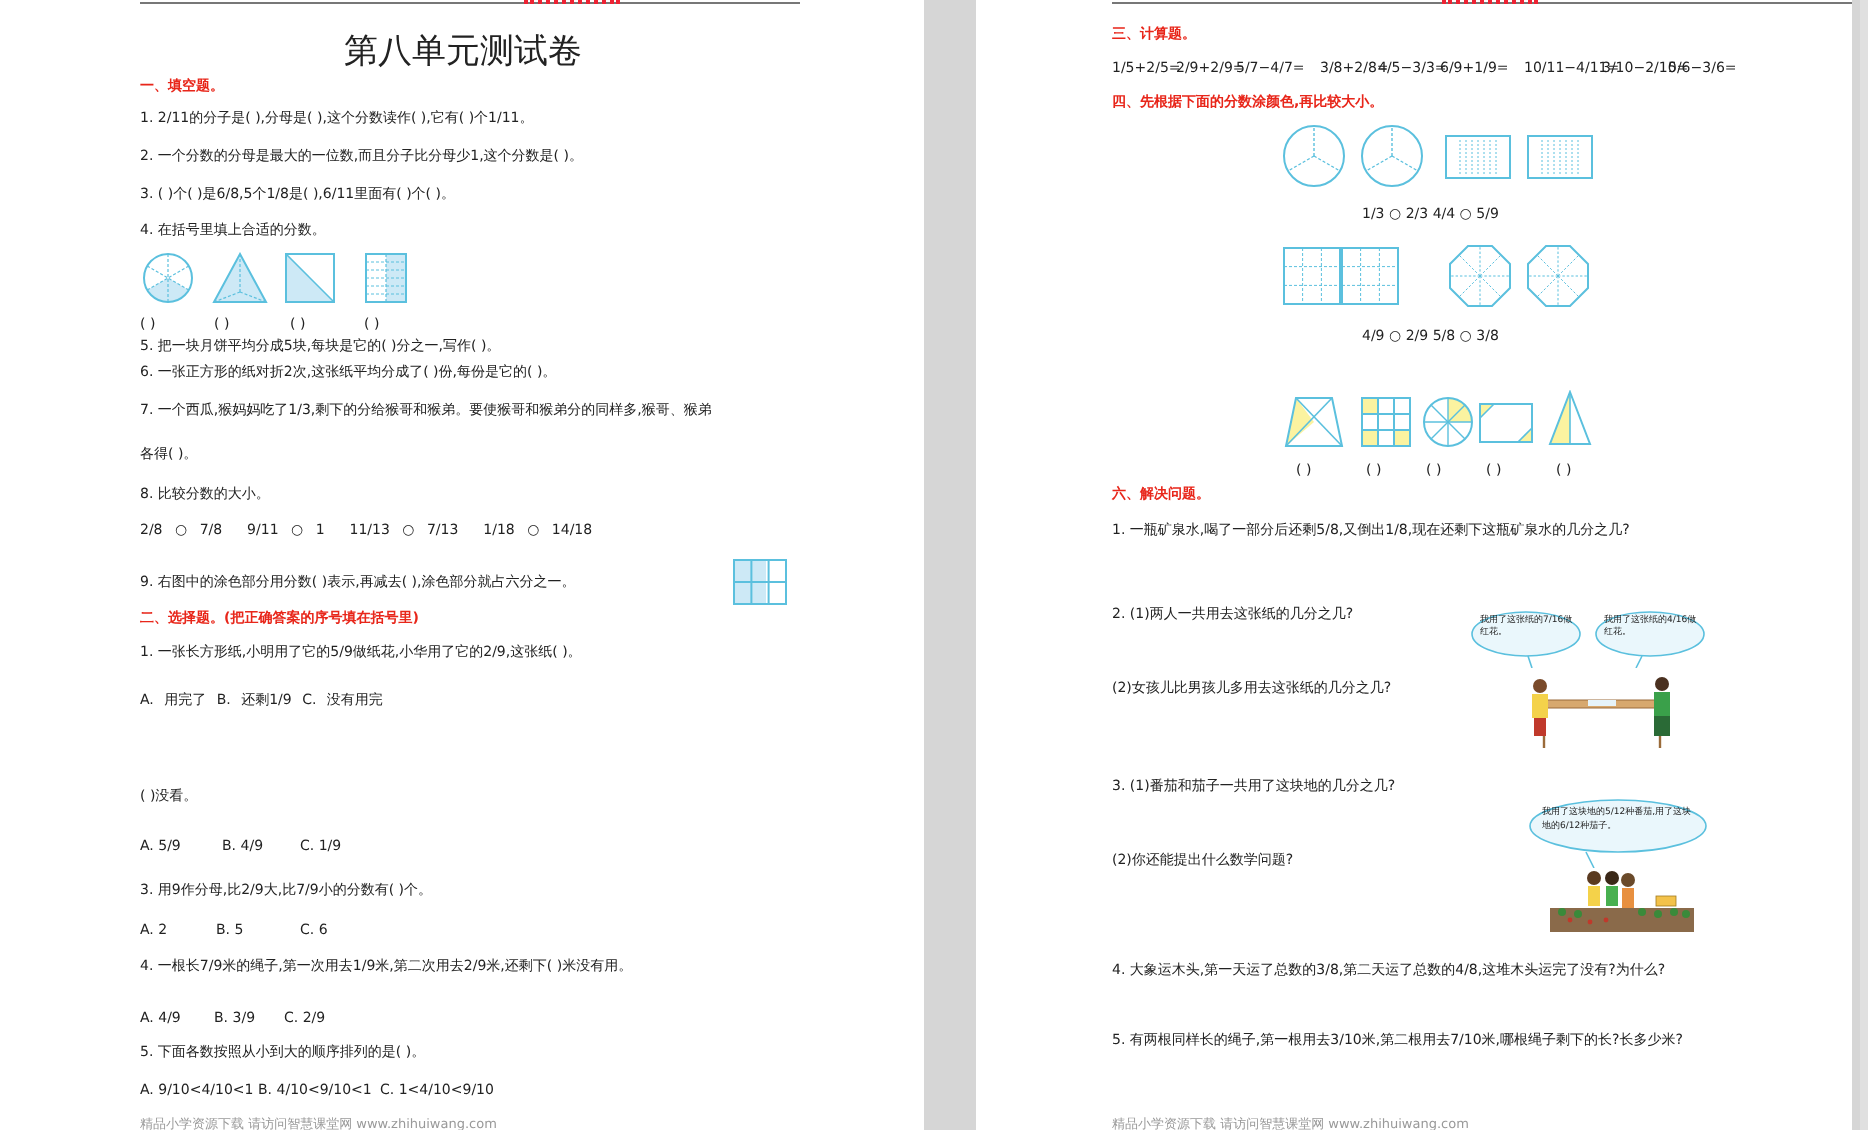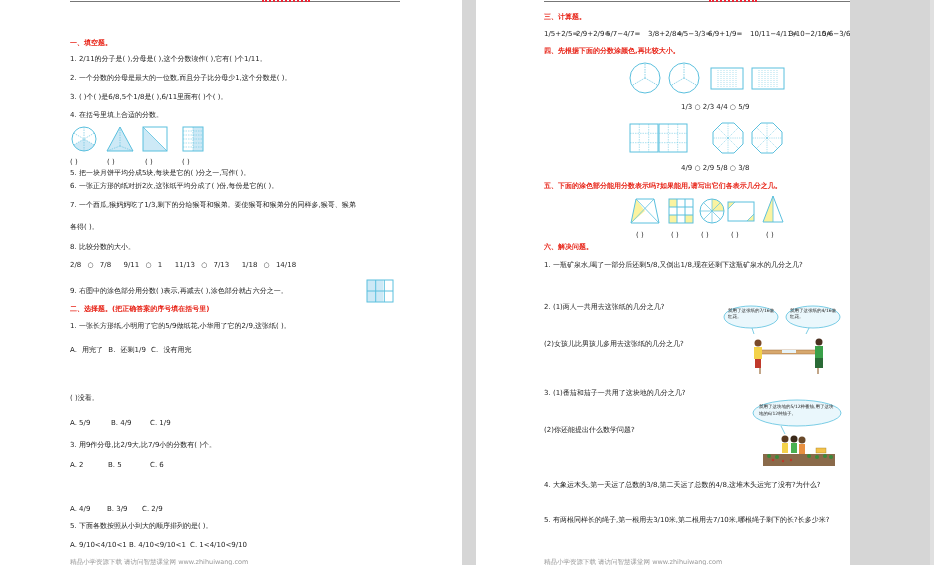--- a/index.html
+++ b/index.html
@@ -1,39 +1,40 @@
 <!DOCTYPE html>
 <html><head>
 <meta charset="utf-8">
 <style>
   html, body { margin:0; padding:0; }
   body { width:934px; height:565px; overflow:hidden; background:#d6d6d6; position:relative; font-family:"DejaVu Sans", sans-serif; color:#222; }
   .page { position:absolute; top:0; height:565px; background:#fff; overflow:hidden; }
   #page-left { left:0; width:462px; }
-  #page-right { left:476px; width:374px; }
+  #page-right { left:488px; width:438px; }
   .gap { position:absolute; left:462px; top:0; width:10px; height:565px; background:#d6d6d6; }
   .rightedge { position:absolute; left:930px; top:0; width:4px; height:565px; background:#e0e0e0; }
   .leftedge { position:absolute; left:0; top:0; width:3px; height:565px; background:#ececec; }
   .hdr-line { position:absolute; top:1px; height:1px; background:#777; }
   .hdr-mark { position:absolute; top:0; height:2px; border-top:2px dotted #e23; }
   .t { position:absolute; font-size:7px; line-height:9px; white-space:nowrap; color:#222; }
   .red { color:#e8261a; font-weight:bold; }
   .title { position:absolute; font-size:17px; color:#222; white-space:nowrap; }
   .footer { position:absolute; font-size:6.5px; color:#999; white-space:nowrap; }
   svg { position:absolute; }
 </style>
 </head>
 <body>
 
 <div class="leftedge"></div>
 
 <div id="page-left" class="page">
   <div class="hdr-line" style="left:70px;width:330px;"></div>
   <div class="hdr-mark" style="left:262px;width:48px;"></div>
 
+  <div class="title" style="left:172px;top:14px;">第八单元测试卷</div>
 
   <div class="t red" style="left:70px;top:39px;">一、填空题。</div>
   <div class="t" style="left:70px;top:55px;">1. 2/11的分子是(      ),分母是(      ),这个分数读作(          ),它有(      )个1/11。</div>
   <div class="t" style="left:70px;top:74px;">2. 一个分数的分母是最大的一位数,而且分子比分母少1,这个分数是(      )。</div>
   <div class="t" style="left:70px;top:93px;">3. (      )个(      )是6/8,5个1/8是(      ),6/11里面有(      )个(      )。</div>
   <div class="t" style="left:70px;top:111px;">4. 在括号里填上合适的分数。</div>
 
   <svg style="left:70px;top:126px;" width="28" height="26">
     <path d="M14 13 L14 1 A12 12 0 0 0 3.6 7 Z" fill="none"></path>
     <path d="M14 13 L3.6 19 A12 12 0 0 0 14 25 Z" fill="#cde9f6"></path>
@@ -98,20 +99,21 @@
   <div class="t" style="left:70px;top:394px;">(      )没看。</div>
   <div class="t" style="left:70px;top:419px;">A. 5/9</div>
   <div class="t" style="left:111px;top:419px;">B. 4/9</div>
   <div class="t" style="left:150px;top:419px;">C. 1/9</div>
 
   <div class="t" style="left:70px;top:441px;">3. 用9作分母,比2/9大,比7/9小的分数有(      )个。</div>
   <div class="t" style="left:70px;top:461px;">A. 2</div>
   <div class="t" style="left:108px;top:461px;">B. 5</div>
   <div class="t" style="left:150px;top:461px;">C. 6</div>
 
+  <div class="t" style="left:70px;top:479px;">4. 一根长7/9米的绳子,第一次用去1/9米,第二次用去2/9米,还剩下(      )米没有用。</div>
   <div class="t" style="left:70px;top:505px;">A. 4/9</div>
   <div class="t" style="left:107px;top:505px;">B. 3/9</div>
   <div class="t" style="left:142px;top:505px;">C. 2/9</div>
 
   <div class="t" style="left:70px;top:522px;">5. 下面各数按照从小到大的顺序排列的是(      )。</div>
   <div class="t" style="left:70px;top:541px;">A. 9/10&lt;4/10&lt;1</div>
   <div class="t" style="left:129px;top:541px;">B. 4/10&lt;9/10&lt;1</div>
   <div class="t" style="left:190px;top:541px;text-align:right;">C. 1&lt;4/10&lt;9/10</div>
 
   <div class="footer" style="left:70px;top:558px;">精品小学资源下载    请访问智慧课堂网 www.zhihuiwang.com</div>
@@ -215,21 +217,20 @@
         <line x1="16" y1="16" x2="31" y2="16"></line>
       <line x1="16" y1="16" x2="5.5" y2="5.5"></line>
         <line x1="16" y1="16" x2="26.5" y2="26.5"></line>
       <line x1="16" y1="16" x2="26.5" y2="5.5"></line>
         <line x1="16" y1="16" x2="5.5" y2="26.5"></line>
     </g>
   </svg>
 
   <div class="t" style="left:681px;top:164px;position:fixed;">4/9 ○ 2/9    5/8 ○ 3/8</div>
 
-  <div class="t red" style="left:68px;top:182px;">五、下面的涂色部分能用分数表示吗?如果能用,请写出它们各表示几分之几。</div>
 
   <svg style="left:154px;top:198px;" width="30" height="26">
     <polygon points="1,25 1,12 6,1" fill="none"></polygon>
     <polygon points="1,25 6,1 15,13" fill="#fbf3a0"></polygon>
     <polygon points="6,1 24,1 29,25 1,25" fill="none" stroke="#5bc0de" stroke-width="1"></polygon>
     <line x1="6" y1="1" x2="29" y2="25" stroke="#5bc0de" stroke-width="0.8"></line>
     <line x1="24" y1="1" x2="1" y2="25" stroke="#5bc0de" stroke-width="0.8"></line>
   </svg>
   <svg style="left:192px;top:198px;" width="26" height="26">
     <rect x="1" y="1" width="8" height="8" fill="#fbf3a0"></rect>

